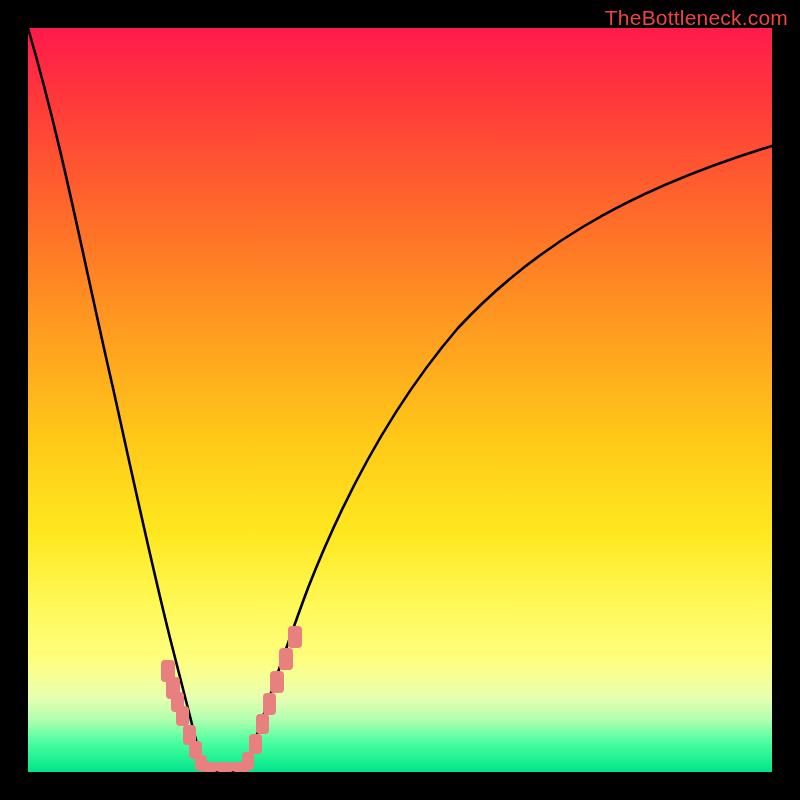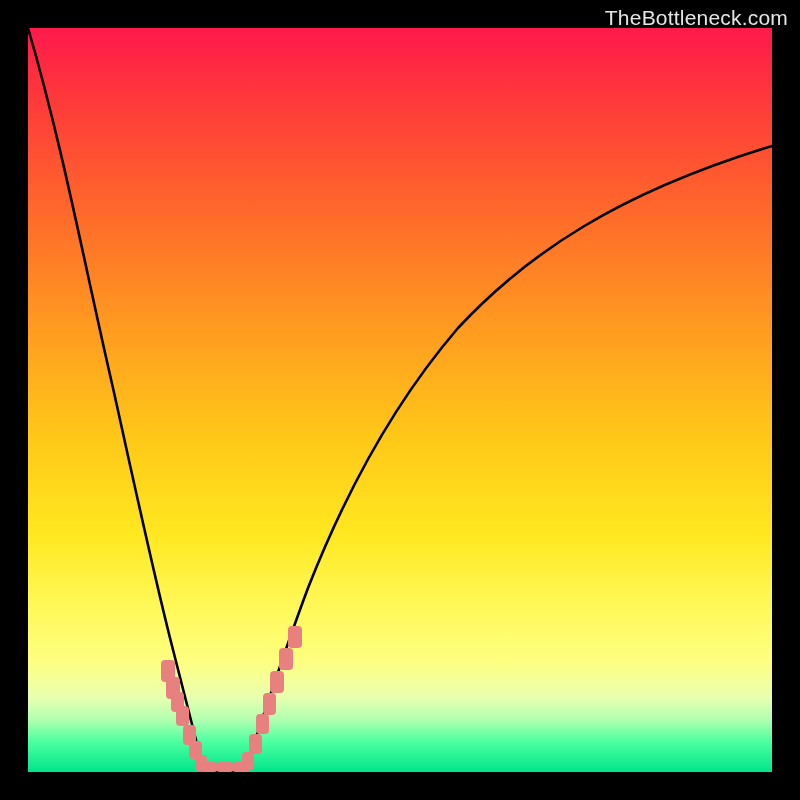--- a/index.html
+++ b/index.html
@@ -35,21 +35,21 @@
       #e8ffb0 90%,
       #b0ffb0 93%,
       #4affa0 96%,
       #00e58a 100%
     );
   }
   .watermark {
     position: absolute;
     top: 6px;
     right: 12px;
-    color: #e5e5e5;
+    color: #ef4444;
     font-size: 21px;
     font-weight: 500;
     letter-spacing: 0.2px;
     user-select: none;
     text-align: right;
   }
   svg.curve {
     position: absolute;
     left: 0;
     top: 0;

